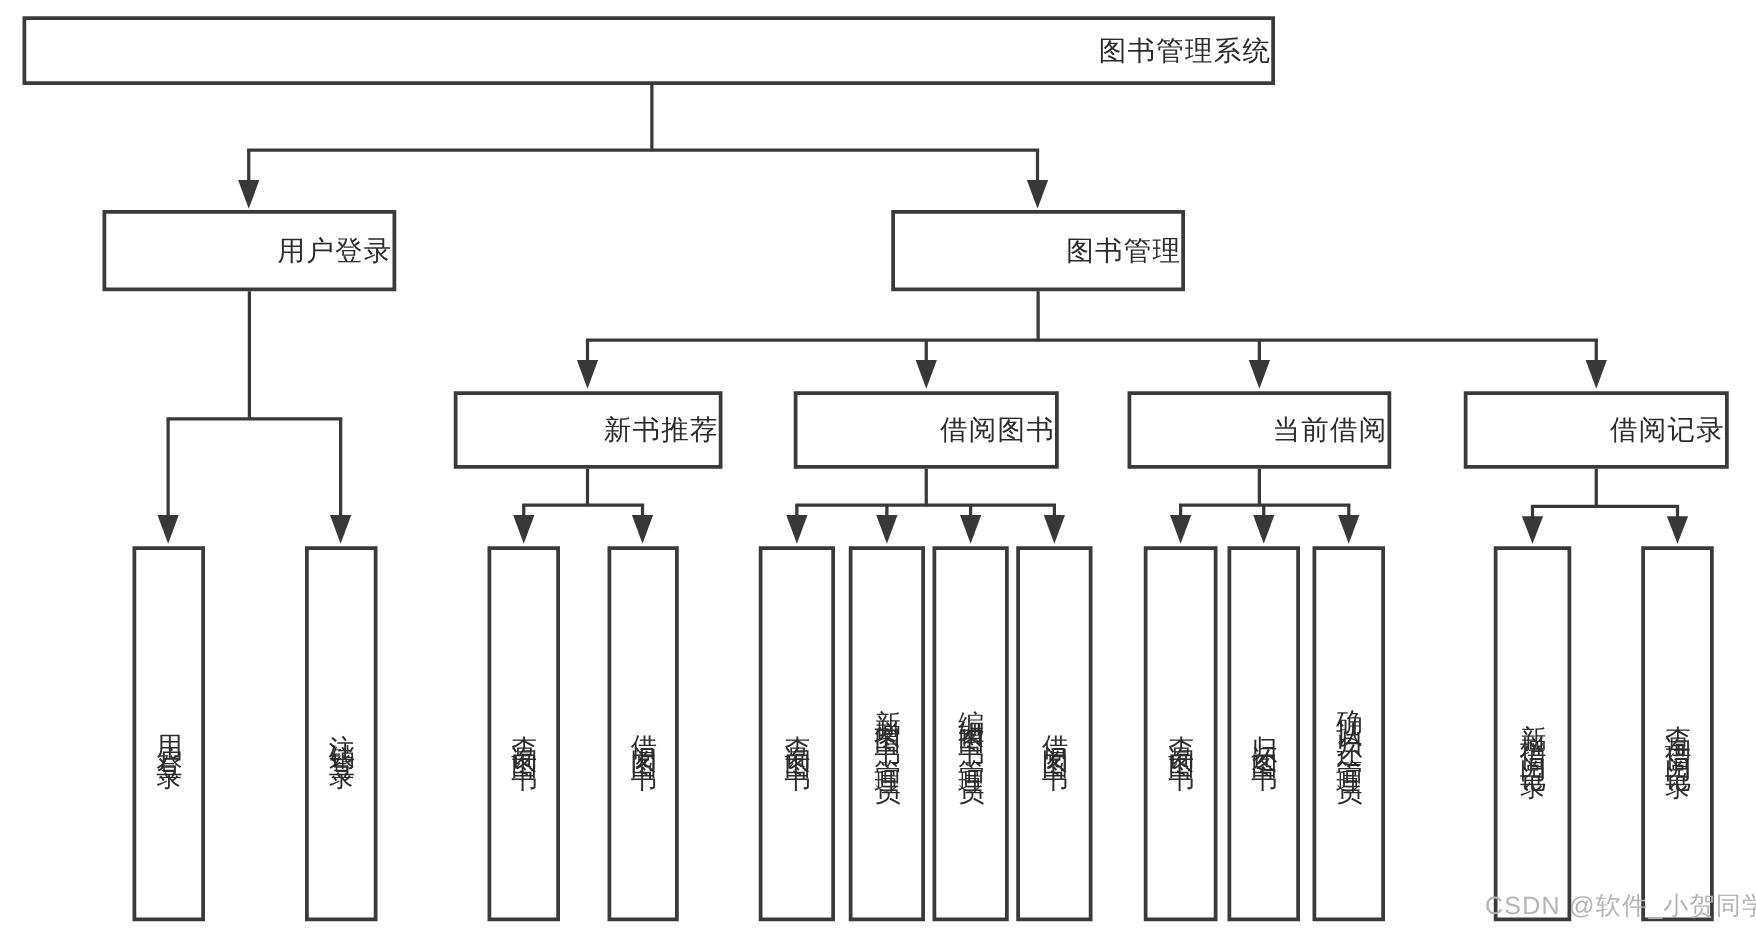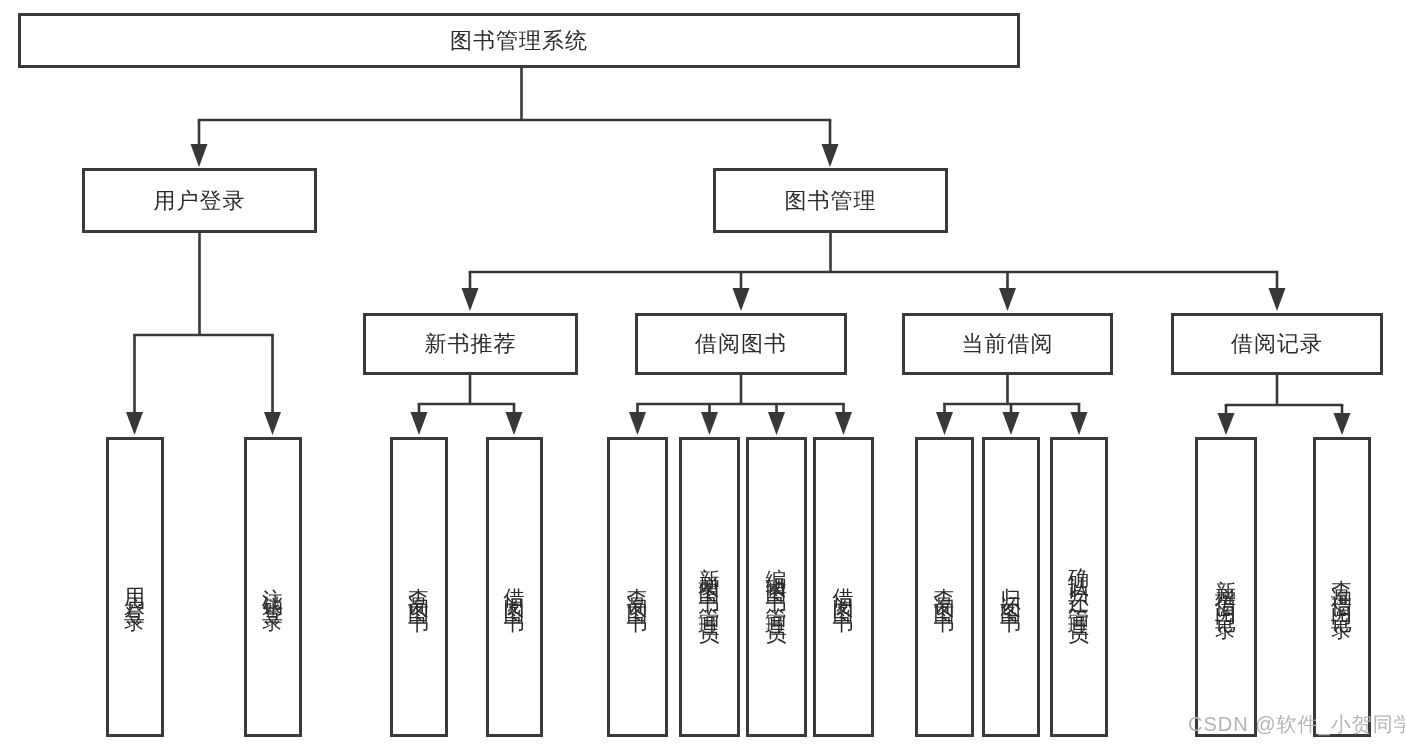--- a/index.html
+++ b/index.html
@@ -23,21 +23,21 @@
   .node {
     position: absolute;
     background: #ffffff;
     border: 3px solid #3a3a3a;
     box-sizing: border-box;
     display: flex;
     align-items: center;
     justify-content: center;
     z-index: 2;
   }
-  .hnode { font-size: 22px; letter-spacing: 1px; }
+  .hnode { font-size: 22px; letter-spacing: 1px; justify-content: flex-end; }
   .vnode .vtext {
     writing-mode: vertical-rl;
     text-orientation: mixed;
     font-size: 21px;
     line-height: 1;
     letter-spacing: 8px;
     white-space: nowrap;
   }
   
   #root-box      { left: 18px;   top: 13px;  width: 1002px; height: 55px; }

